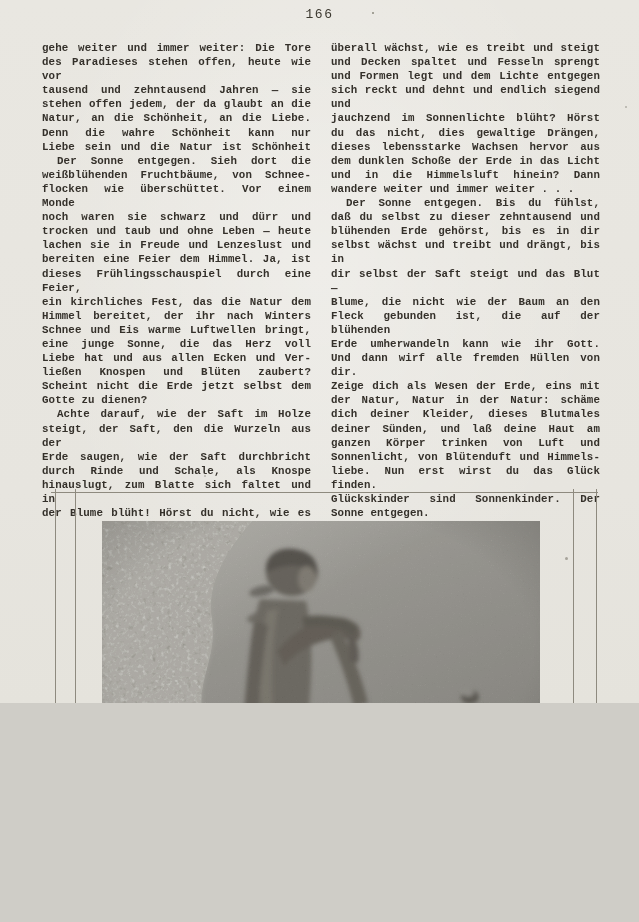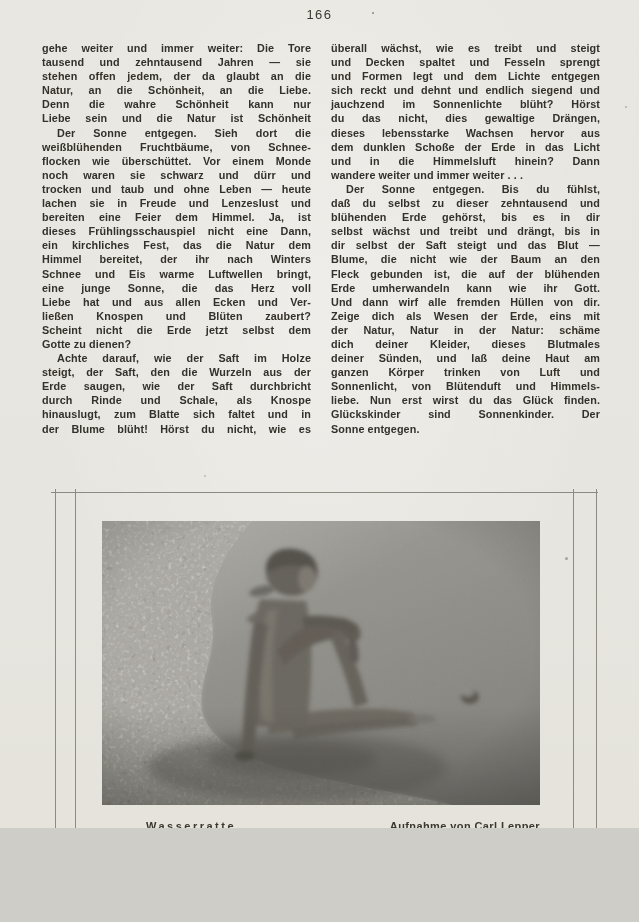--- a/index.html
+++ b/index.html
@@ -1,22 +1,22 @@
 <!DOCTYPE html>
 <html><head>
 <meta charset="utf-8">
 <style>
   html,body { margin:0; padding:0; background:#cfcdc7; }
   .page {
-    position:relative; width:639px; height:828px; margin:0 auto;
+    position:relative; width:639px; height:703px; margin:0 auto;
     background:#e9e7e1;
     background-image:
       radial-gradient(ellipse at 50% 38%, rgba(255,255,255,0.30), rgba(255,255,255,0) 62%),
       linear-gradient(180deg, #e9e7e1 0%, #e7e5df 70%, #e5e3dc 100%);
-    font-family:Liberation Sans, sans-serif;
+    font-family:Liberation Mono, monospace;
     color:#2f2c26;
     overflow:hidden;
   }
   .pagenum {
     position:absolute; top:7px; left:0; width:100%;
     text-align:center; font-size:13px; letter-spacing:1.5px; color:#3c3930;
   }
   .cols { position:absolute; top:41px; left:42px; width:558px; display:flex; gap:20px; }
   .col {
     width:269px; font-weight:bold; font-size:10.8px; line-height:14.1px;
@@ -55,33 +55,34 @@
 </head>
 <body>
 
 <div class="page">
 
   <div class="pagenum">166</div>
 
   <div class="cols">
     <div class="col">
         <div class="line">gehe weiter und immer weiter: Die Tore</div>
+        <div class="line">des Paradieses stehen offen, heute wie vor</div>
         <div class="line">tausend und zehntausend Jahren — sie</div>
         <div class="line">stehen offen jedem, der da glaubt an die</div>
         <div class="line">Natur, an die Schönheit, an die Liebe.</div>
         <div class="line">Denn die wahre Schönheit kann nur</div>
         <div class="line">Liebe sein und die Natur ist Schönheit</div>
         <div class="line indent">Der Sonne entgegen. Sieh dort die</div>
         <div class="line">weißblühenden Fruchtbäume, von Schnee-</div>
         <div class="line">flocken wie überschüttet. Vor einem Monde</div>
         <div class="line">noch waren sie schwarz und dürr und</div>
         <div class="line">trocken und taub und ohne Leben — heute</div>
         <div class="line">lachen sie in Freude und Lenzeslust und</div>
         <div class="line">bereiten eine Feier dem Himmel. Ja, ist</div>
-        <div class="line">dieses Frühlingsschauspiel nicht eine Dann,</div>
+        <div class="line">dieses Frühlingsschauspiel durch eine Feier,</div>
         <div class="line">ein kirchliches Fest, das die Natur dem</div>
         <div class="line">Himmel bereitet, der ihr nach Winters</div>
         <div class="line">Schnee und Eis warme Luftwellen bringt,</div>
         <div class="line">eine junge Sonne, die das Herz voll</div>
         <div class="line">Liebe hat und aus allen Ecken und Ver-</div>
         <div class="line">ließen Knospen und Blüten zaubert?</div>
         <div class="line">Scheint nicht die Erde jetzt selbst dem</div>
         <div class="line para-end">Gotte zu dienen?</div>
         <div class="line indent">Achte darauf, wie der Saft im Holze</div>
         <div class="line">steigt, der Saft, den die Wurzeln aus der</div>

